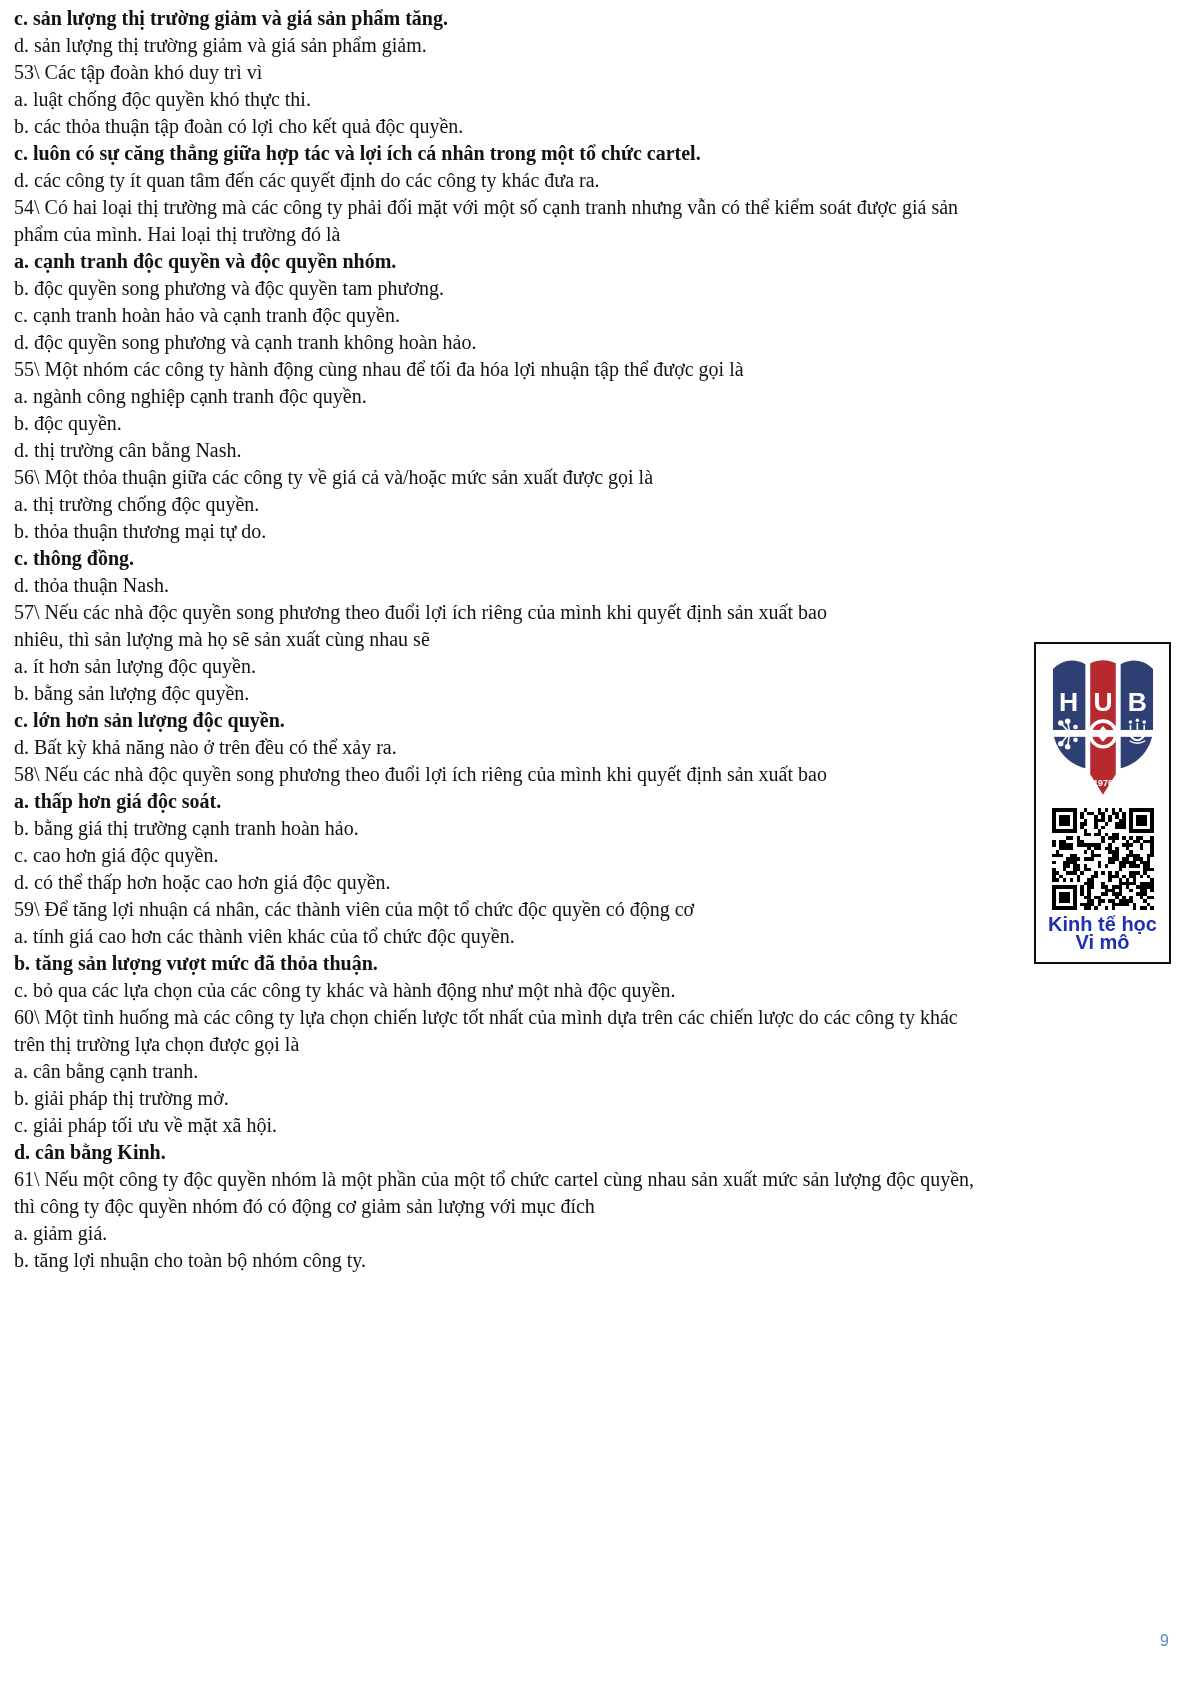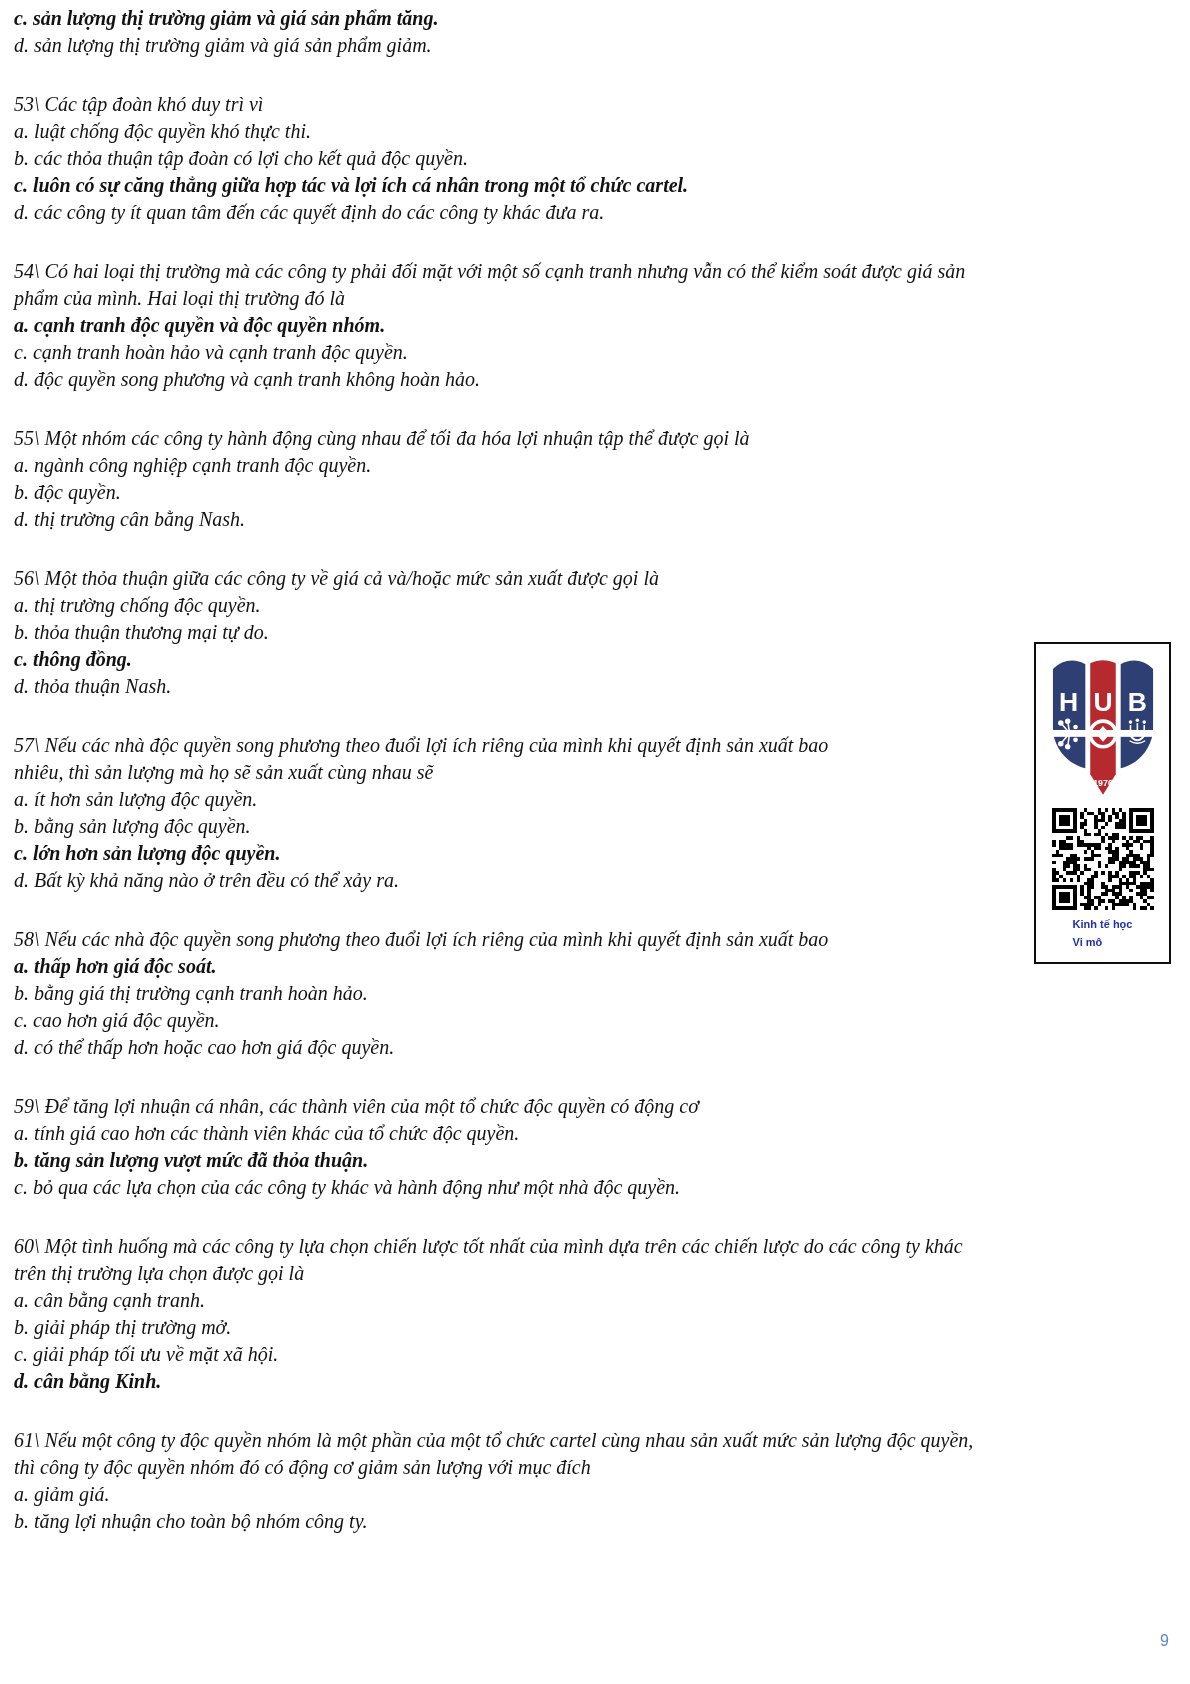--- a/index.html
+++ b/index.html
@@ -7,28 +7,27 @@
     width: 1190px; height: 1684px;
     background: #ffffff;
     color: #121212;
     font-family: "Liberation Serif", "DejaVu Serif", serif;
     font-size: 20px;
     position: relative;
     overflow: hidden;
   }
   .content {
     padding: 5px 30px 0 14px;
-    font-style: italic;
   }
   .line {
     line-height: 27px;
     white-space: nowrap;
   }
   .line.bold { font-weight: bold; }
-  .question { margin-top: 32px; }
+  .question { }
 
   
   .logo-card {
     position: absolute;
     left: 1034px; top: 642px;
     width: 137px; height: 322px;
     border: 2px solid #0d0d0d;
     box-sizing: border-box;
     background: #ffffff;
     display: flex;
@@ -42,23 +41,24 @@
   .shield text {
     font-family: "Liberation Sans", sans-serif;
     font-weight: bold;
     fill: #ffffff;
   }
   .qr { margin-top: 6px; }
   .logo-caption {
     margin-top: 5px;
     font-family: "Liberation Sans", sans-serif;
     font-weight: bold;
-    font-size: 11px;
+    font-size: 20px;
     line-height: 18px;
     color: var(--caption-blue);
+    text-align: center;
   }
   .page-number {
     position: absolute;
     left: 1160px; top: 1632px;
     font-family: "Liberation Sans", sans-serif;
     font-size: 16px;
     color: var(--page-blue);
   }
 </style>
 </head>
@@ -72,20 +72,21 @@
         <div class="line">53\ Các tập đoàn khó duy trì vì</div>
         <div class="line">a. luật chống độc quyền khó thực thi.</div>
         <div class="line">b. các thỏa thuận tập đoàn có lợi cho kết quả độc quyền.</div>
         <div class="line bold">c. luôn có sự căng thẳng giữa hợp tác và lợi ích cá nhân trong một tổ chức cartel.</div>
         <div class="line">d. các công ty ít quan tâm đến các quyết định do các công ty khác đưa ra.</div>
       </div>
       <div class="question">
         <div class="line">54\ Có hai loại thị trường mà các công ty phải đối mặt với một số cạnh tranh nhưng vẫn có thể kiểm soát được giá sản</div>
         <div class="line">phẩm của mình. Hai loại thị trường đó là</div>
         <div class="line bold">a. cạnh tranh độc quyền và độc quyền nhóm.</div>
+        <div class="line">b. độc quyền song phương và độc quyền tam phương.</div>
         <div class="line">c. cạnh tranh hoàn hảo và cạnh tranh độc quyền.</div>
         <div class="line">d. độc quyền song phương và cạnh tranh không hoàn hảo.</div>
       </div>
       <div class="question">
         <div class="line">55\ Một nhóm các công ty hành động cùng nhau để tối đa hóa lợi nhuận tập thể được gọi là</div>
         <div class="line">a. ngành công nghiệp cạnh tranh độc quyền.</div>
         <div class="line">b. độc quyền.</div>
         <div class="line">d. thị trường cân bằng Nash.</div>
       </div>
       <div class="question">

